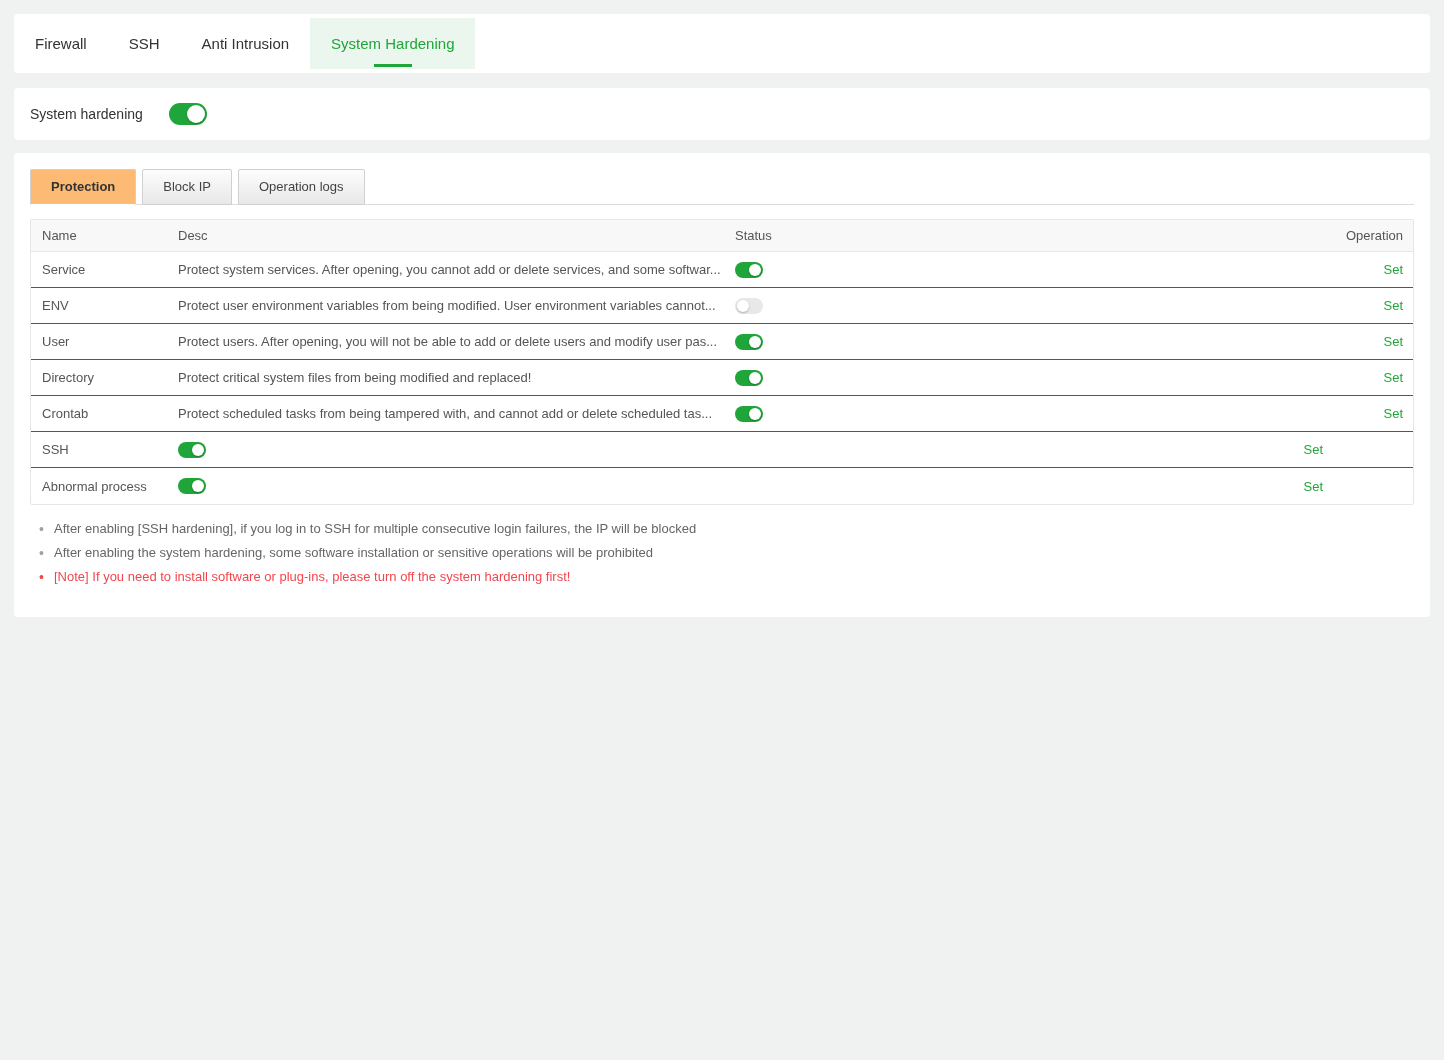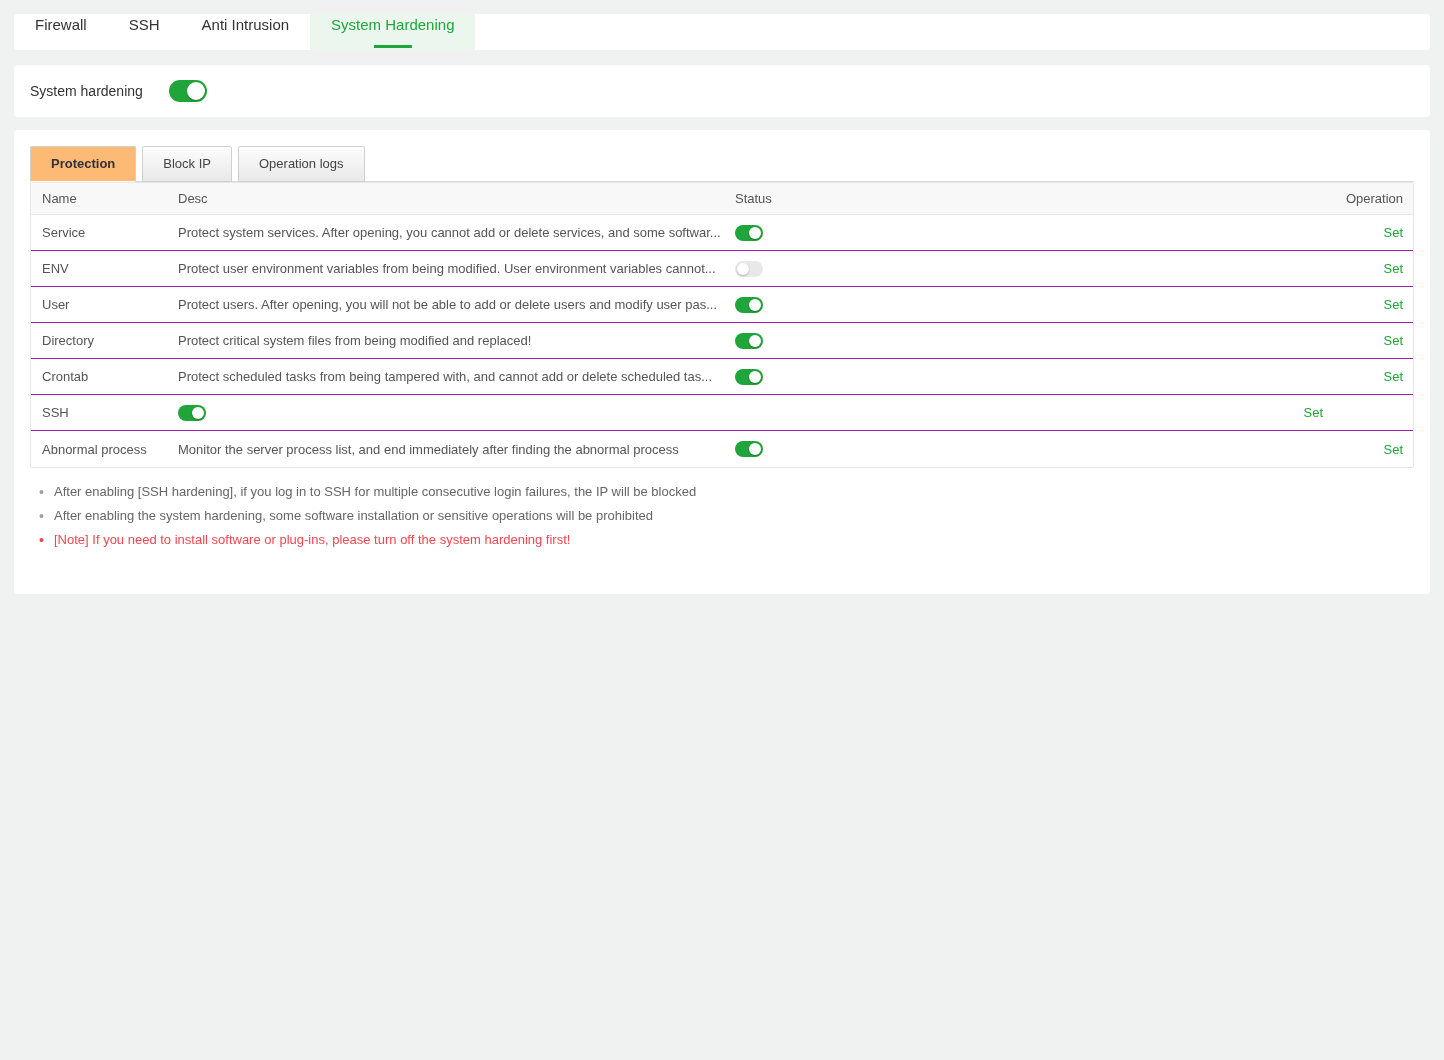--- a/index.html
+++ b/index.html
@@ -10,23 +10,23 @@
     font-family: "Liberation Sans", "DejaVu Sans", sans-serif;
     color: #333;
     overflow: hidden;
   }
   .page { padding: 14px; }
 
   
   .tabbar {
     background: #ffffff;
     border-radius: 4px;
-    height: 36px;
+    height: 59px;
     display: flex;
-    align-items: flex-end;
+    align-items: center;
     overflow: hidden;
   }
   .tab {
     line-height: 51px;
     padding: 0 21px;
     font-size: 15px;
     color: #333;
     cursor: pointer;
     position: relative;
     white-space: nowrap;
@@ -99,20 +99,21 @@
   }
   .subtab.active {
     background: #fdba74;
     border-bottom: 1px solid #fff;
     color: #333;
     font-weight: bold;
   }
 
   
   .table {
+    margin-top: 14px;
     border: 1px solid #e6e6e6;
     border-radius: 2px;
     background: #fff;
   }
   .rowgrid {
     display: grid;
     grid-template-columns: 136px 557px 1fr 80px;
     align-items: center;
     padding: 0 10px 0 11px;
   }
@@ -219,21 +220,20 @@
             <div class="td status"><span class="switch sm on"><span class="knob"></span></span></div>
             <div class="td op"><a class="set-link">Set</a></div>
           </div>
           <div class="tr rowgrid">
             <div class="td name">SSH</div>
             <div class="td status"><span class="switch sm on"><span class="knob"></span></span></div>
             <div class="td op"><a class="set-link">Set</a></div>
           </div>
           <div class="tr rowgrid">
             <div class="td name">Abnormal process</div>
-            <div class="td desc">Monitor the server process list, and end immediately after finding the abnormal process</div>
             <div class="td status"><span class="switch sm on"><span class="knob"></span></span></div>
             <div class="td op"><a class="set-link">Set</a></div>
           </div>
         </div>
     </div>
 
     <ul class="notes" id="notes-list">
         <li class="note">After enabling [SSH hardening], if you log in to SSH for multiple consecutive login failures, the IP will be blocked</li>
         <li class="note">After enabling the system hardening, some software installation or sensitive operations will be prohibited</li>
         <li class="note warning">[Note] If you need to install software or plug-ins, please turn off the system hardening first!</li>

